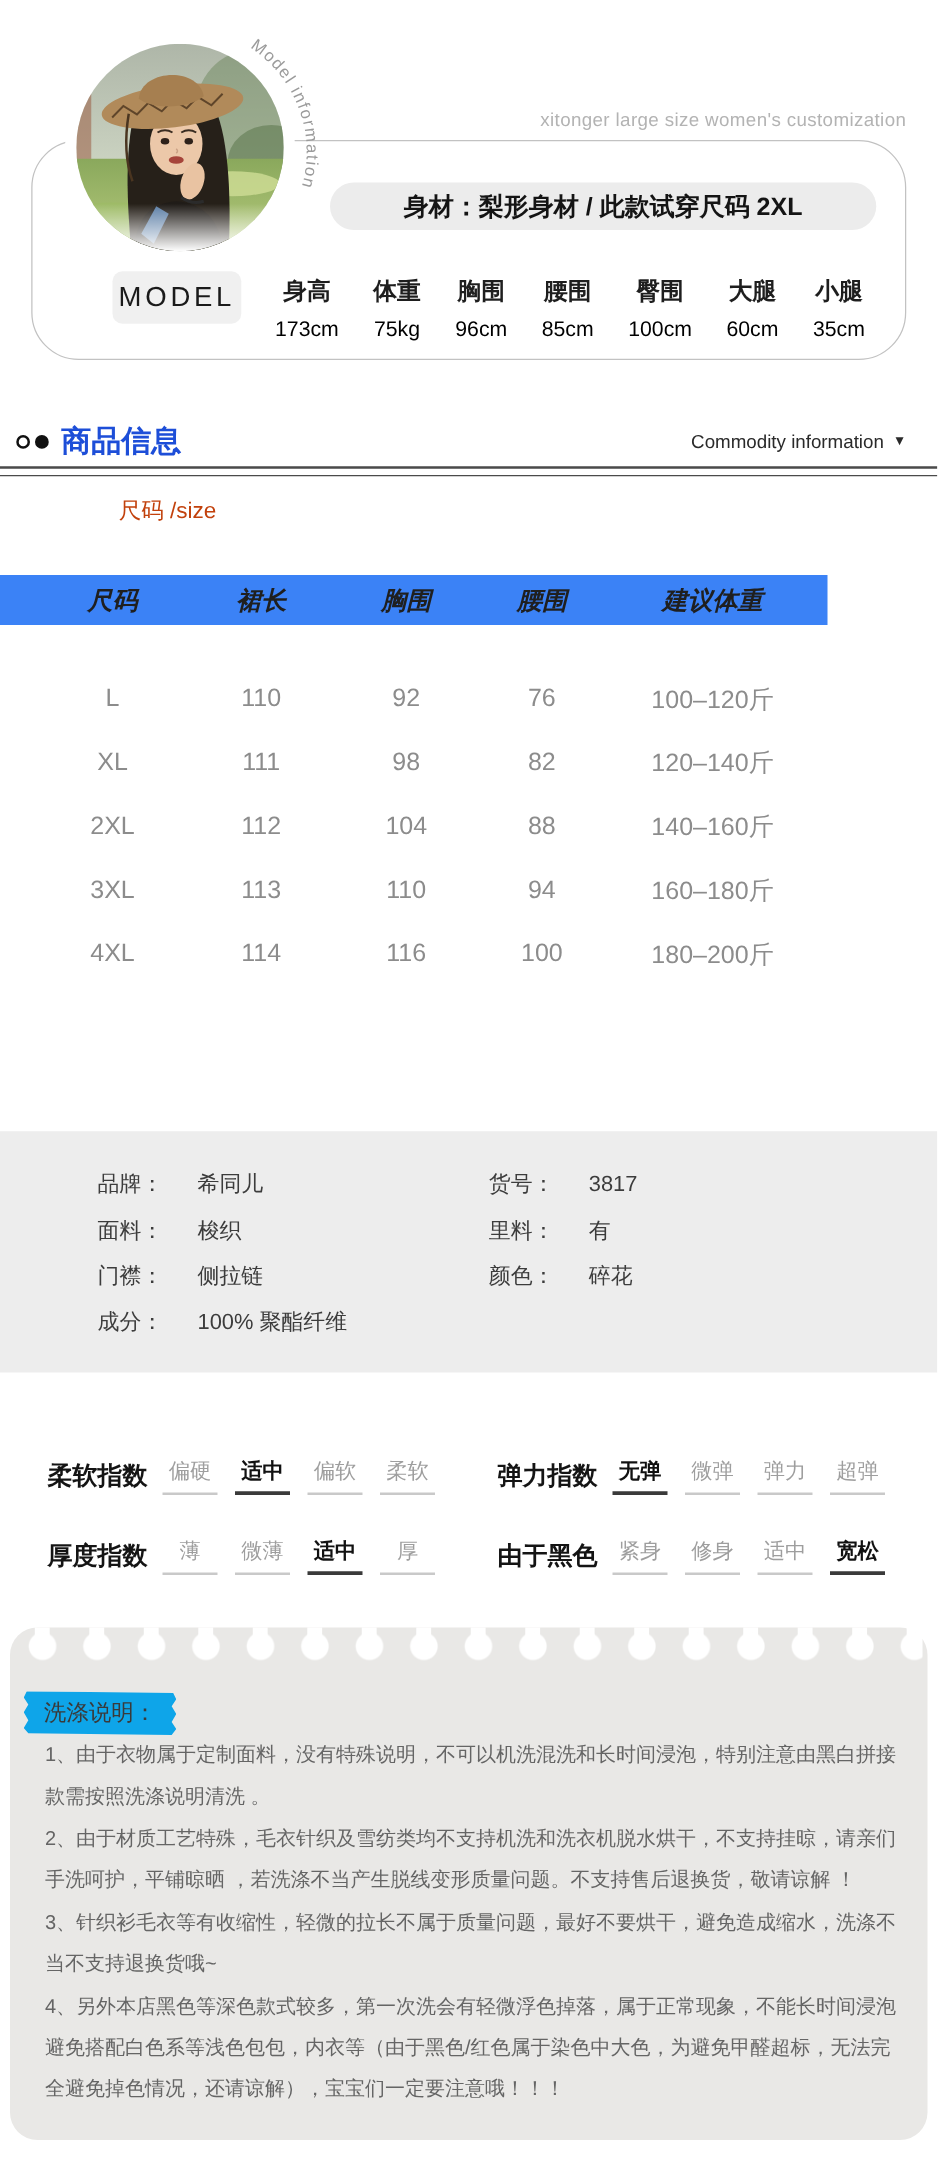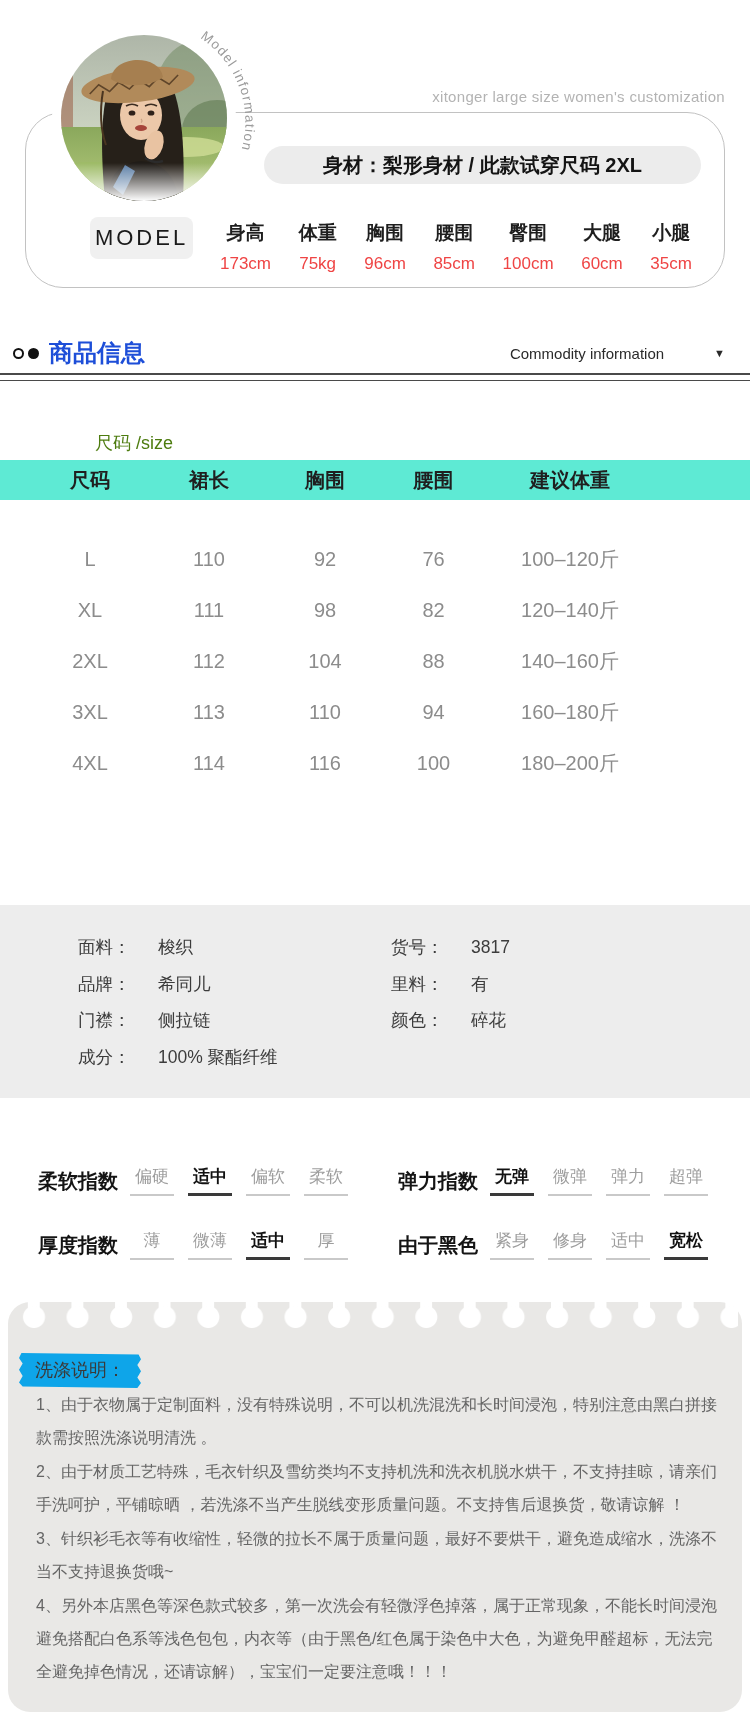--- a/index.html
+++ b/index.html
@@ -15,39 +15,39 @@
   .curve-svg{position:absolute;left:0;top:0;overflow:visible;pointer-events:none;}
   .model-pill{position:absolute;left:90px;top:217px;width:103px;height:42px;background:#f0f0f0;
               border-radius:8px;display:flex;align-items:center;justify-content:center;
               font-size:22px;letter-spacing:3px;color:#1a1a1a;font-weight:500;}
   .body-pill{position:absolute;left:264px;top:146px;width:437px;height:38px;background:#ececec;
              border-radius:19px;display:flex;align-items:center;justify-content:center;
              font-size:20px;font-weight:600;color:#141414;}
   .stats{position:absolute;left:220px;top:204px;width:472px;display:flex;justify-content:space-between;margin-top:16px;}
   .stat{text-align:center;}
   .stat .s-label{font-size:19px;font-weight:700;color:#1e1e1e;}
-  .stat .s-value{font-size:17px;color:#ef4444;margin-top:8px;}
+  .stat .s-value{font-size:17px;color:#000000;margin-top:8px;}
 
   
   .info-header{position:absolute;left:13px;right:25px;top:338px;height:30px;
                display:flex;align-items:center;justify-content:space-between;}
   .ih-left{display:flex;align-items:center;}
   .ring{width:7px;height:7px;border:2px solid #111;border-radius:50%;display:inline-block;}
   .dot{width:11px;height:11px;background:#111;border-radius:50%;display:inline-block;margin-left:4px;}
   .ih-title{font-size:24px;font-weight:700;color:#1d4ed8;margin-left:10px;}
-  .ih-right{display:flex;align-items:center;font-size:15px;color:#2a2a2a;cursor:pointer;gap:43px;}
+  .ih-right{display:flex;align-items:center;font-size:15px;color:#2a2a2a;cursor:pointer;}
   .ih-arrow{font-size:11px;margin-left:7px;}
   .hr2{position:absolute;left:0;right:0;top:373px;border-top:2.5px solid #4a4a4a;}
   .hr1{position:absolute;left:0;right:0;top:380px;border-top:1px solid #4a4a4a;}
 
   
-  .size-label{position:absolute;left:95px;top:431px;font-size:18px;font-weight:500;color:#4d7c0f;}
-  .thead{position:absolute;left:0;top:460px;width:750px;height:40px;background:#5eead4;
+  .size-label{position:absolute;left:95px;top:396px;font-size:18px;font-weight:500;color:#c2410c;}
+  .thead{position:absolute;left:0;top:460px;width:662px;height:40px;background:#3b82f6;
          display:grid;grid-template-columns:110px 128px 104px 113px 160px;padding-left:35px;
-         box-sizing:border-box;align-items:center;}
+         box-sizing:border-box;align-items:center;font-style:italic;}
   .thead .cell{text-align:center;font-size:20px;font-weight:700;color:#1f1f1f;}
   .tbody{position:absolute;left:0;top:534px;width:750px;}
   .trow{display:grid;grid-template-columns:110px 128px 104px 113px 160px;padding-left:35px;
         box-sizing:border-box;height:51px;align-items:center;}
   .trow .cell{text-align:center;font-size:20px;color:#8c8c8c;}
   .table-note{position:absolute;left:0;top:831px;width:750px;text-align:center;
               font-size:17px;color:#8a8a8a;}
 
   
   .attr-section{position:absolute;left:0;top:905px;width:750px;height:193px;background:#ededed;}
@@ -232,26 +232,26 @@
         <div class="cell">114</div>
         <div class="cell">116</div>
         <div class="cell">100</div>
         <div class="cell">180–200斤</div>
       </div>
     </div>
 
   <div class="attr-section">
     <div class="attr-col left" id="attrL">
         <div class="attr-row">
+          <span class="a-label">品牌：</span>
+          <span class="a-value">希同儿</span>
+        </div>
+        <div class="attr-row">
           <span class="a-label">面料：</span>
           <span class="a-value">梭织</span>
-        </div>
-        <div class="attr-row">
-          <span class="a-label">品牌：</span>
-          <span class="a-value">希同儿</span>
         </div>
         <div class="attr-row">
           <span class="a-label">门襟：</span>
           <span class="a-value">侧拉链</span>
         </div>
         <div class="attr-row">
           <span class="a-label">成分：</span>
           <span class="a-value">100% 聚酯纤维</span>
         </div>
       </div>

